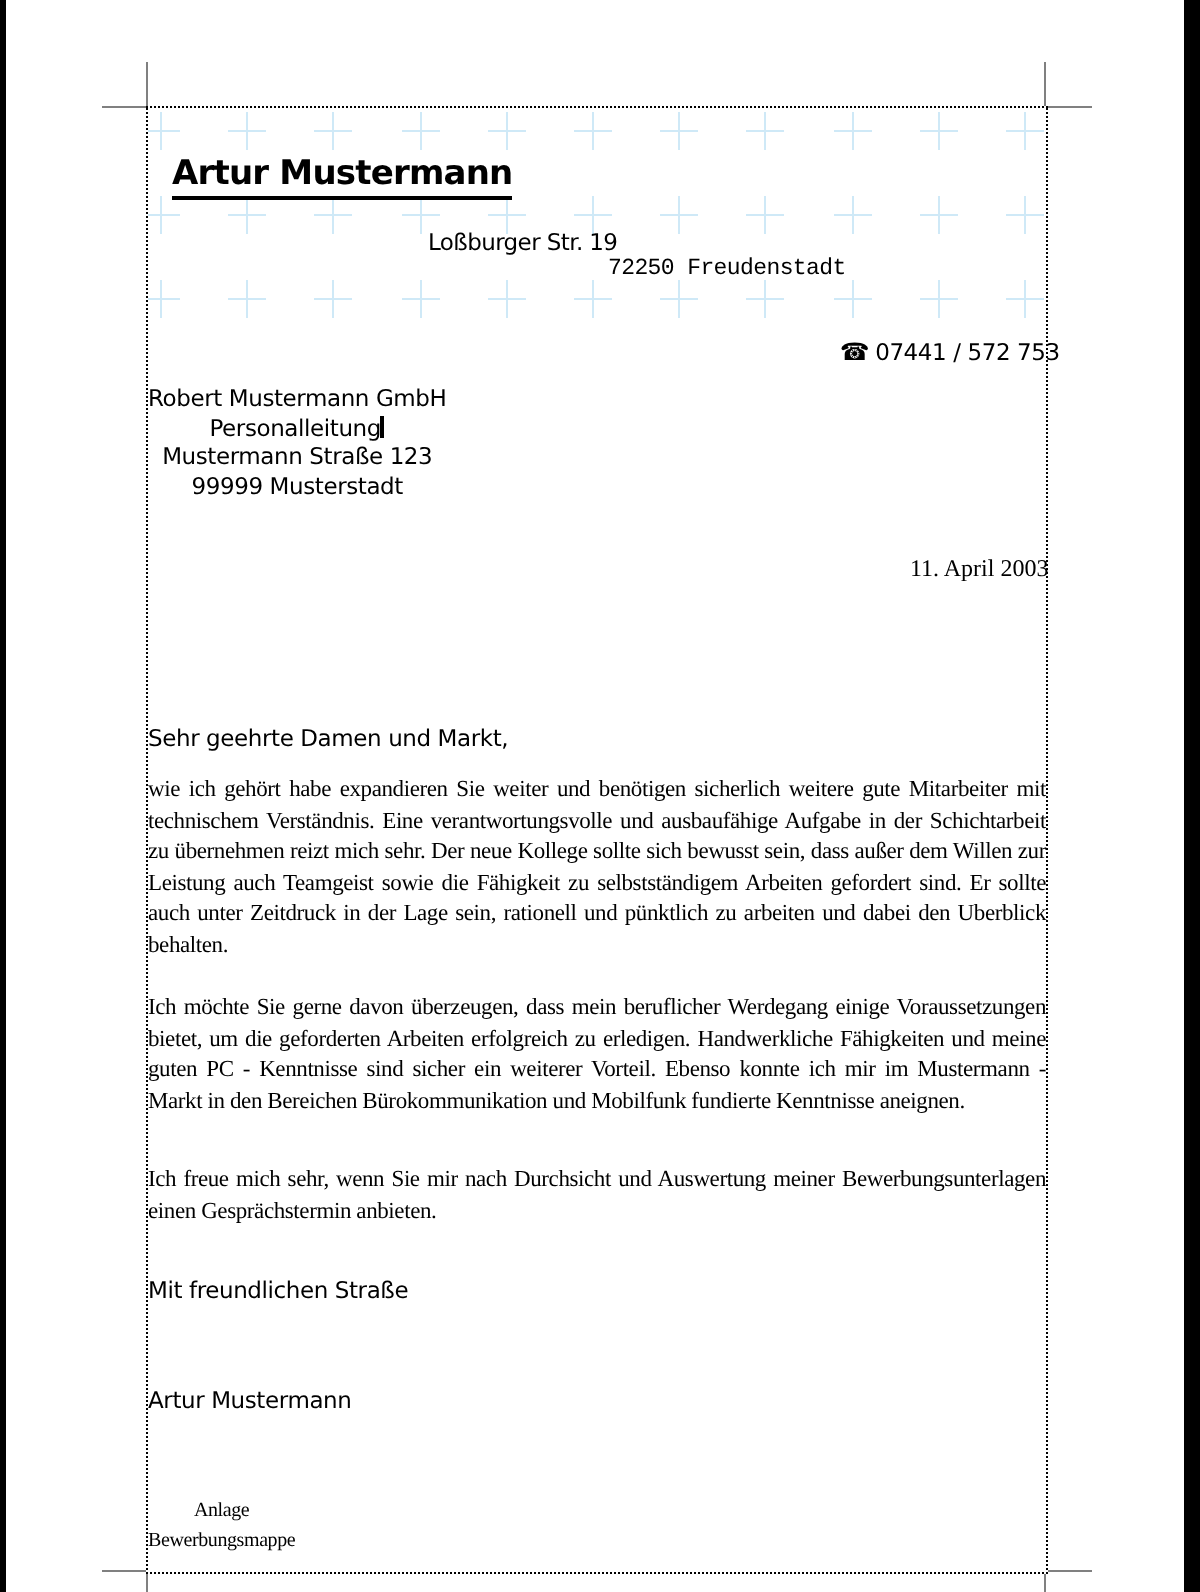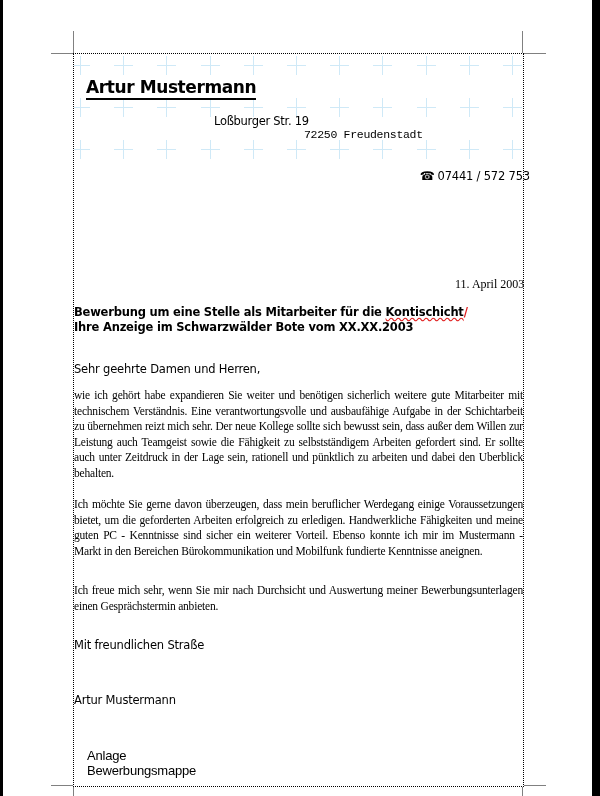--- a/index.html
+++ b/index.html
@@ -98,20 +98,21 @@
     background: #cfe9f7;
   }
   .grid-cross::before { left: 9px; top: 0;   width: 1px; height: 19px; }
   .grid-cross::after  { left: 0;  top: 9px;  width: 19px; height: 1px; }
 
   
   .txt {
     position: absolute;
     color: #000000;
     white-space: pre;
+    text-align: center;
   }
 
   
   #letterhead-name {
     left: 86px;
     top: 78px;
     font-family: "DejaVu Sans", sans-serif;
     font-size: 17px;
     font-weight: bold;
     letter-spacing: -0.4px;
@@ -211,21 +212,21 @@
     letter-spacing: -0.2px;
     color: #000;
     white-space: normal;
   }
   #par-1 { top: 388px; }
   #par-2 { top: 497px; }
   #par-3 { top: 583px; }
 
   #closing      { left: 74px; top: 638px; font-size: 11.5px; font-family:"DejaVu Sans",sans-serif; letter-spacing:-0.2px; }
   #signature    { left: 74px; top: 693px; font-size: 11.5px; font-family:"DejaVu Sans",sans-serif; letter-spacing:-0.2px; }
-  #enclosure    { left: 87px; top: 749px; font-size: 13px; font-family:Liberation Sans, sans-serif; line-height: 14.6px; letter-spacing:-0.2px; }
+  #enclosure    { left: 74px; top: 749px; font-size: 10px; font-family:Liberation Serif, serif; line-height: 14.6px; letter-spacing:-0.2px; }
 </style>
 </head>
 <body>
 
 <div id="page">
 
   <div class="sheet-edge left"></div>
   <div class="sheet-edge right"></div>
 
   <div id="header-grid">
@@ -286,27 +287,29 @@
   <div class="txt" id="letterhead-name">Artur Mustermann</div>
 
   <div class="txt" id="letterhead-street">Loßburger Str. 19</div>
 
   <div class="txt" id="letterhead-city">72250 Freudenstadt</div>
 
   <div class="txt" id="letterhead-phone">
     <span class="phone-glyph">☎</span><span>07441 / 572 753</span>
   </div>
 
+  <div class="txt" id="recipient-block"><span>Robert Mustermann GmbH</span>
+<span>Personalleitung</span><span class="caret"></span>
+<span>Mustermann Straße 123</span>
+<span>99999 Musterstadt</span></div>
 
   <div class="txt" id="letter-date">11. April 2003</div>
 
-  <div class="txt" id="subject-block"><span>Bewerbung um eine Stelle als Mitarbeiter für die </span><span class="misspelled">Kontischicht</span><span class="red-slash">/</span>
-<span>Ihre Anzeige im Schwarzwälder Bote vom XX.XX.2003</span></div>
-
-  <div class="txt" id="salutation">Sehr geehrte Damen und Herren,</div>
+
+  <div class="txt" id="salutation">Sehr geehrte Damen und Markt,</div>
 
   <div class="body-par" id="par-1">wie ich gehört habe expandieren Sie weiter und benötigen sicherlich weitere gute Mitarbeiter mit technischem Verständnis. Eine verantwortungsvolle und ausbaufähige Aufgabe in der Schichtarbeit zu übernehmen reizt mich sehr. Der neue Kollege sollte sich bewusst sein, dass außer dem Willen zur Leistung auch Teamgeist sowie die Fähigkeit zu selbstständigem Arbeiten gefordert sind. Er sollte auch unter Zeitdruck in der Lage sein, rationell und pünktlich zu arbeiten und dabei den Uberblick behalten.</div>
 
   <div class="body-par" id="par-2">Ich möchte Sie gerne davon überzeugen, dass mein beruflicher Werdegang einige Voraussetzungen bietet, um die geforderten Arbeiten erfolgreich zu erledigen. Handwerkliche Fähigkeiten und meine guten PC - Kenntnisse sind sicher ein weiterer Vorteil. Ebenso konnte ich mir im Mustermann - Markt in den Bereichen Bürokommunikation und Mobilfunk fundierte Kenntnisse aneignen.</div>
 
   <div class="body-par" id="par-3">Ich freue mich sehr, wenn Sie mir nach Durchsicht und Auswertung meiner Bewerbungsunterlagen einen Gesprächstermin anbieten.</div>
 
   <div class="txt" id="closing">Mit freundlichen Straße</div>
 
   <div class="txt" id="signature">Artur Mustermann</div>

